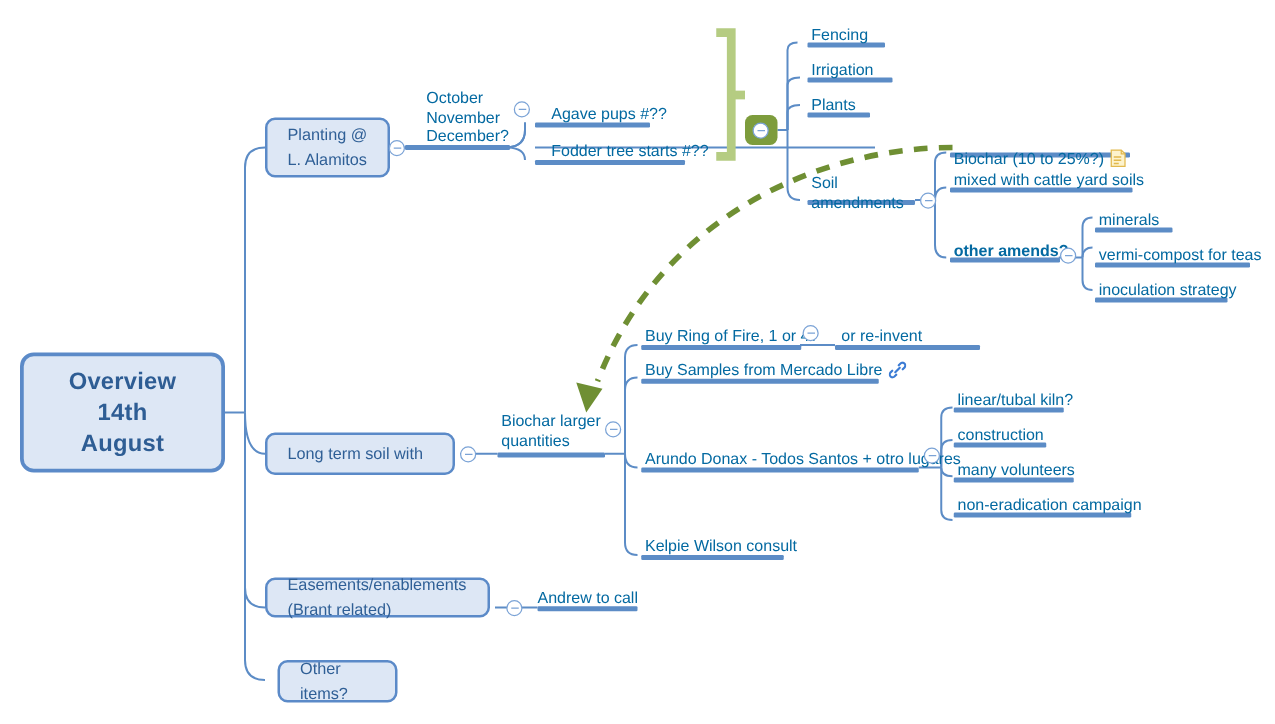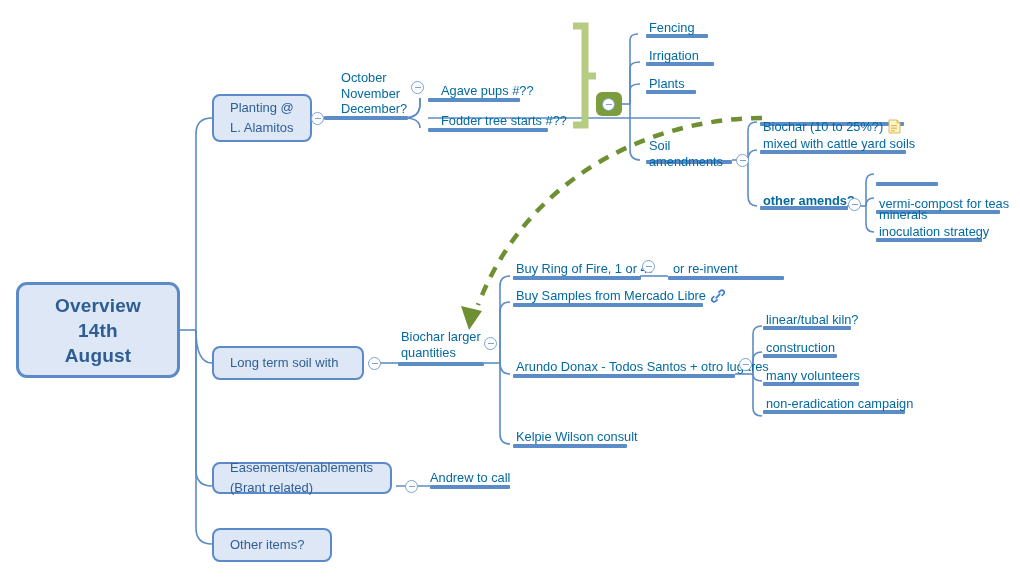--- a/index.html
+++ b/index.html
@@ -211,21 +211,21 @@
     <span>Long term soil with</span>
   </div>
 
   <div class="box-node" style="left:212px;top:462px;width:180px;height:32px;">
     <div>
       <span>Easements/enablements</span><br>
       <span>(Brant related)</span>
     </div>
   </div>
 
-  <div class="box-node" style="left:212px;top:528px;width:120px;height:34px;">
+  <div class="box-node" style="left:222px;top:528px;width:96px;height:34px;">
     <span>Other items?</span>
   </div>
 
   <div class="green-node" style="left:596px;top:92px;width:26px;height:24px;">
     <span>?</span>
   </div>
 
   <div class="leaf multi" style="left:341px;top:70px;line-height:15.5px;">
     <span>October</span><br>
     <span>November</span><br>
@@ -269,21 +269,21 @@
   </div>
 
   <div class="leaf" style="left:763px;top:136px;">
     <span class="leaf-label">mixed with cattle yard soils</span>
   </div>
 
   <div class="leaf" style="left:763px;top:193px;font-weight:bold;">
     <span class="leaf-label">other amends?</span>
   </div>
 
-  <div class="leaf" style="left:879px;top:168px;margin-top:39px;">
+  <div class="leaf" style="left:879px;top:168px;">
     <span class="leaf-label">minerals</span>
   </div>
 
   <div class="leaf" style="left:879px;top:196px;">
     <span class="leaf-label">vermi-compost for teas</span>
   </div>
 
   <div class="leaf" style="left:879px;top:224px;">
     <span class="leaf-label">inoculation strategy</span>
   </div>

